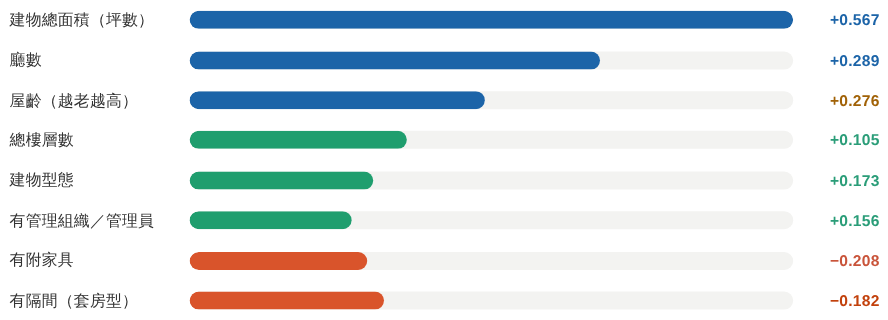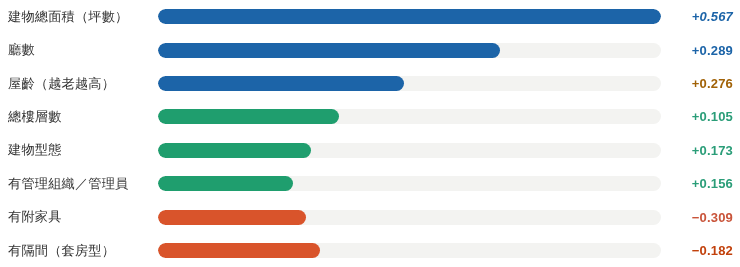--- a/index.html
+++ b/index.html
@@ -71,21 +71,21 @@
 </style>
 </head>
 <body>
 
 <div id="chart">
     <div class="row" style="top: 0px;">
       <div class="row-label">建物總面積（坪數）</div>
       <div class="track">
         <div class="bar" style="width: 100%; background: rgb(28, 100, 168);"></div>
       </div>
-      <div class="value" style="color: rgb(28, 100, 168); font-style: italic;">+0.567</div>
+      <div class="value" style="color: rgb(28, 100, 168);">+0.567</div>
     </div>
     <div class="row" style="top: 33.4px;">
       <div class="row-label">廳數</div>
       <div class="track">
         <div class="bar" style="width: 68%; background: rgb(28, 100, 168);"></div>
       </div>
       <div class="value" style="color: rgb(28, 100, 168); text-align: right;">+0.289</div>
     </div>
     <div class="row" style="top: 66.8px;">
       <div class="row-label">屋齡（越老越高）</div>
@@ -113,21 +113,21 @@
       <div class="track">
         <div class="bar" style="width: 26.8%; background: rgb(31, 158, 110);"></div>
       </div>
       <div class="value" style="color: rgb(42, 157, 120);">+0.156</div>
     </div>
     <div class="row" style="top: 200.4px;">
       <div class="row-label">有附家具</div>
       <div class="track">
         <div class="bar" style="width: 29.4%; background: rgb(217, 84, 43);"></div>
       </div>
-      <div class="value" style="color: rgb(201, 84, 58);">−0.309</div>
+      <div class="value" style="color: rgb(201, 84, 58);">−0.208</div>
     </div>
     <div class="row" style="top: 233.8px;">
       <div class="row-label">有隔間（套房型）</div>
       <div class="track">
         <div class="bar" style="width: 32.2%; background: rgb(217, 84, 43);"></div>
       </div>
       <div class="value" style="color: #c2410c;">−0.182</div>
     </div>
   </div>
 

